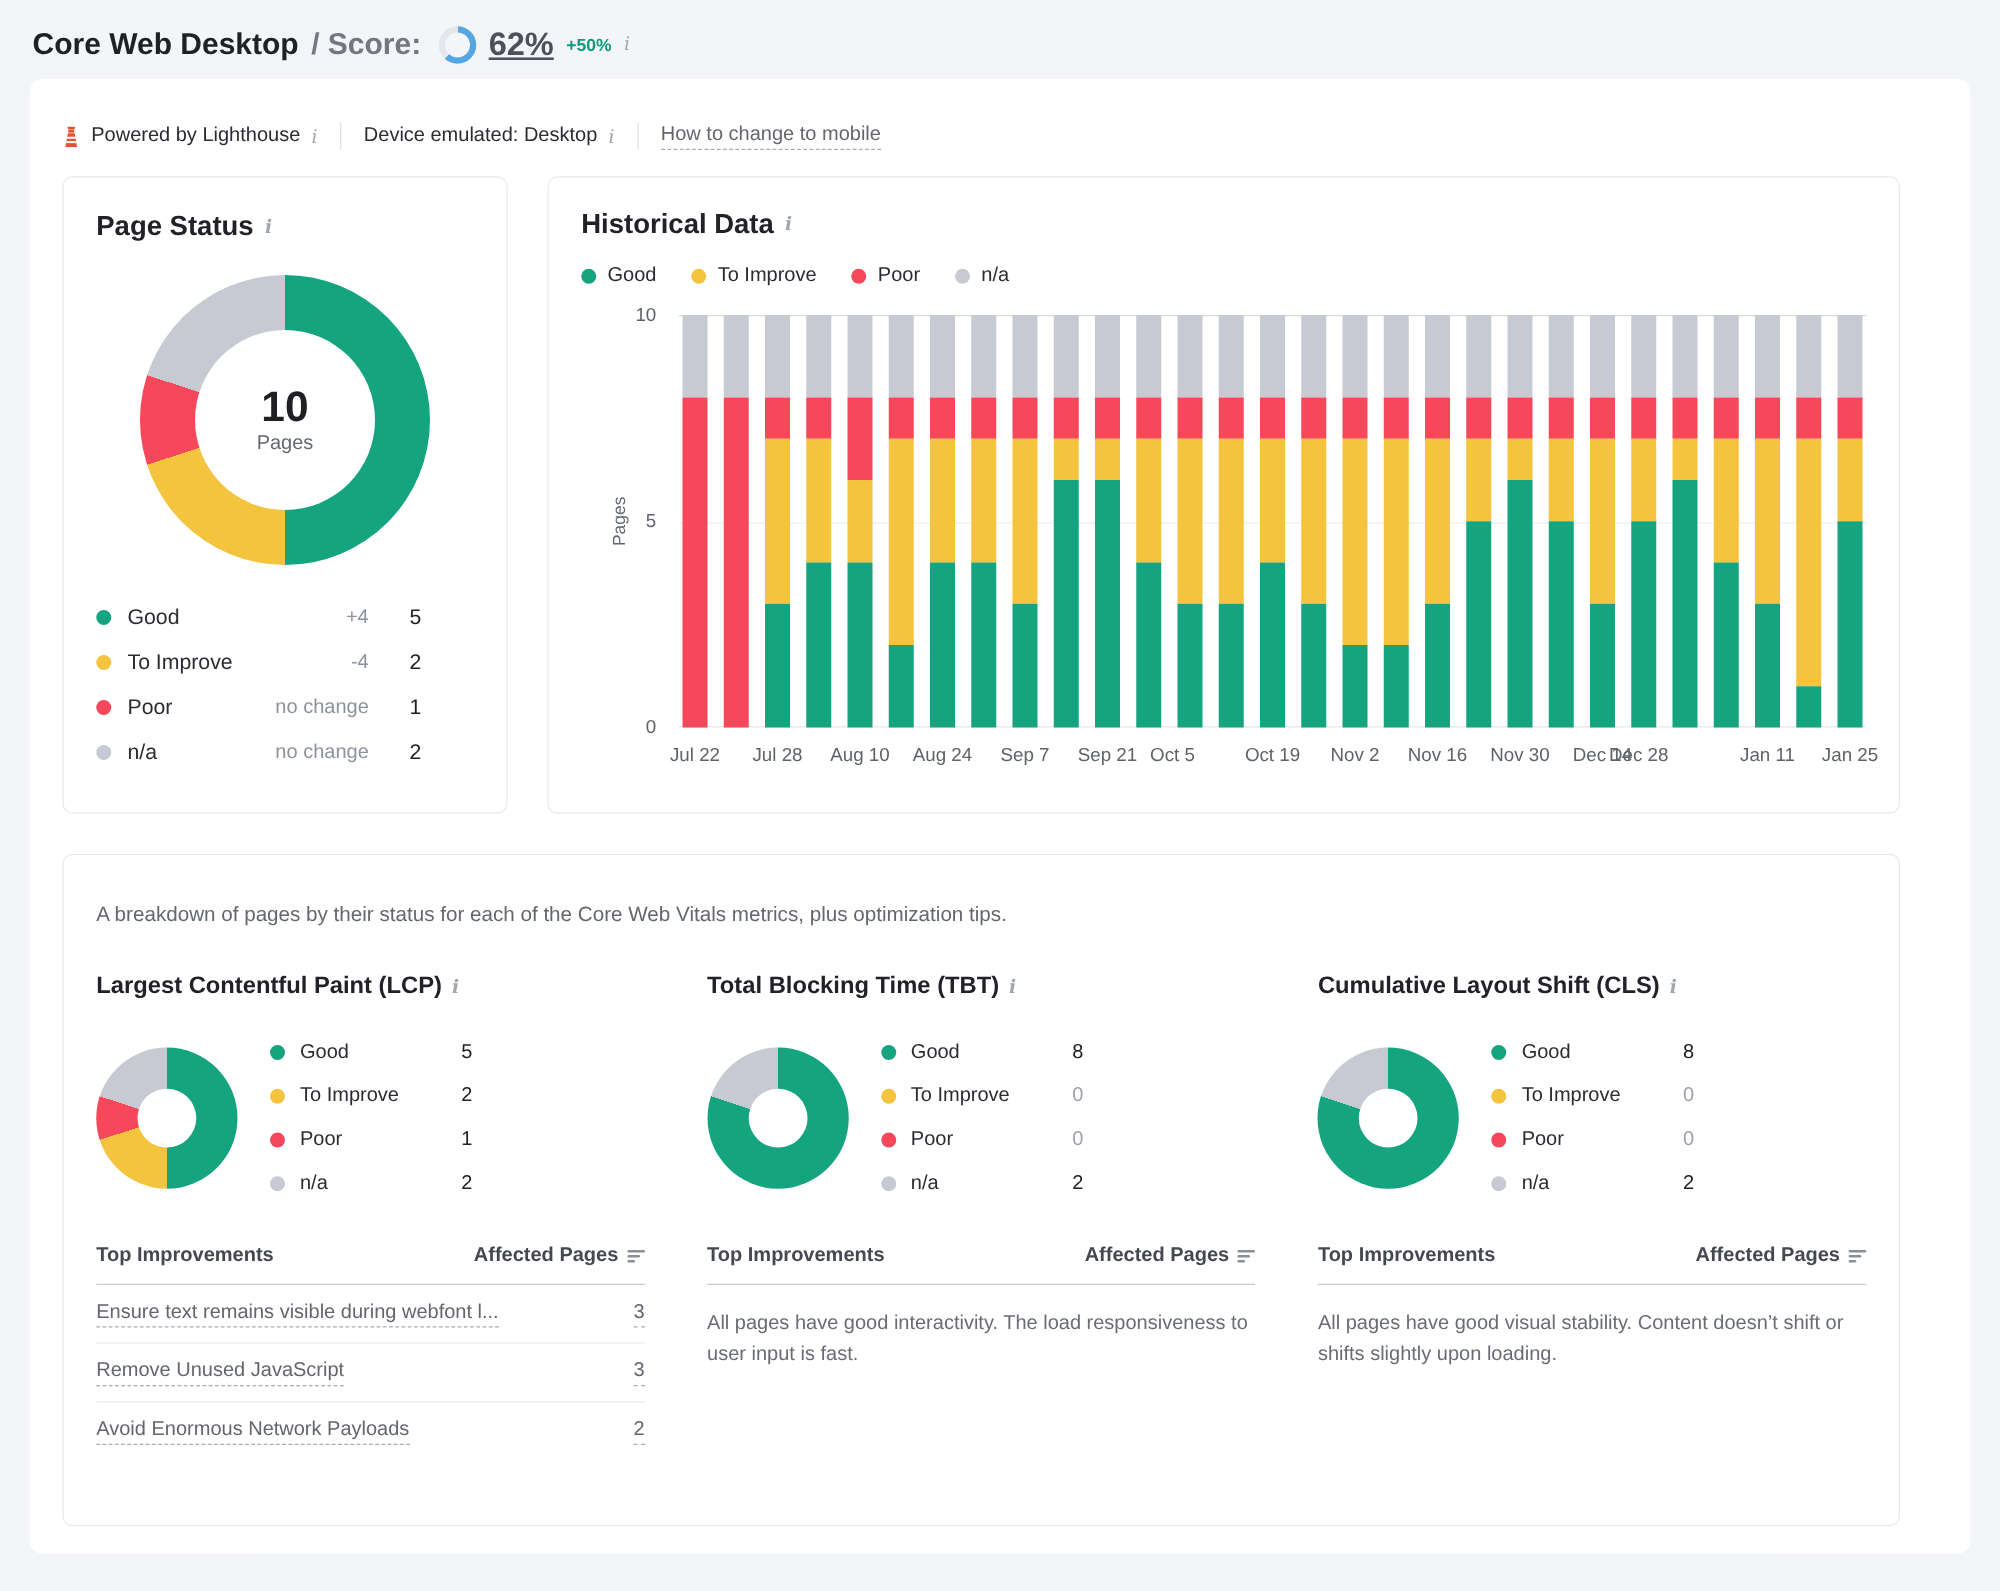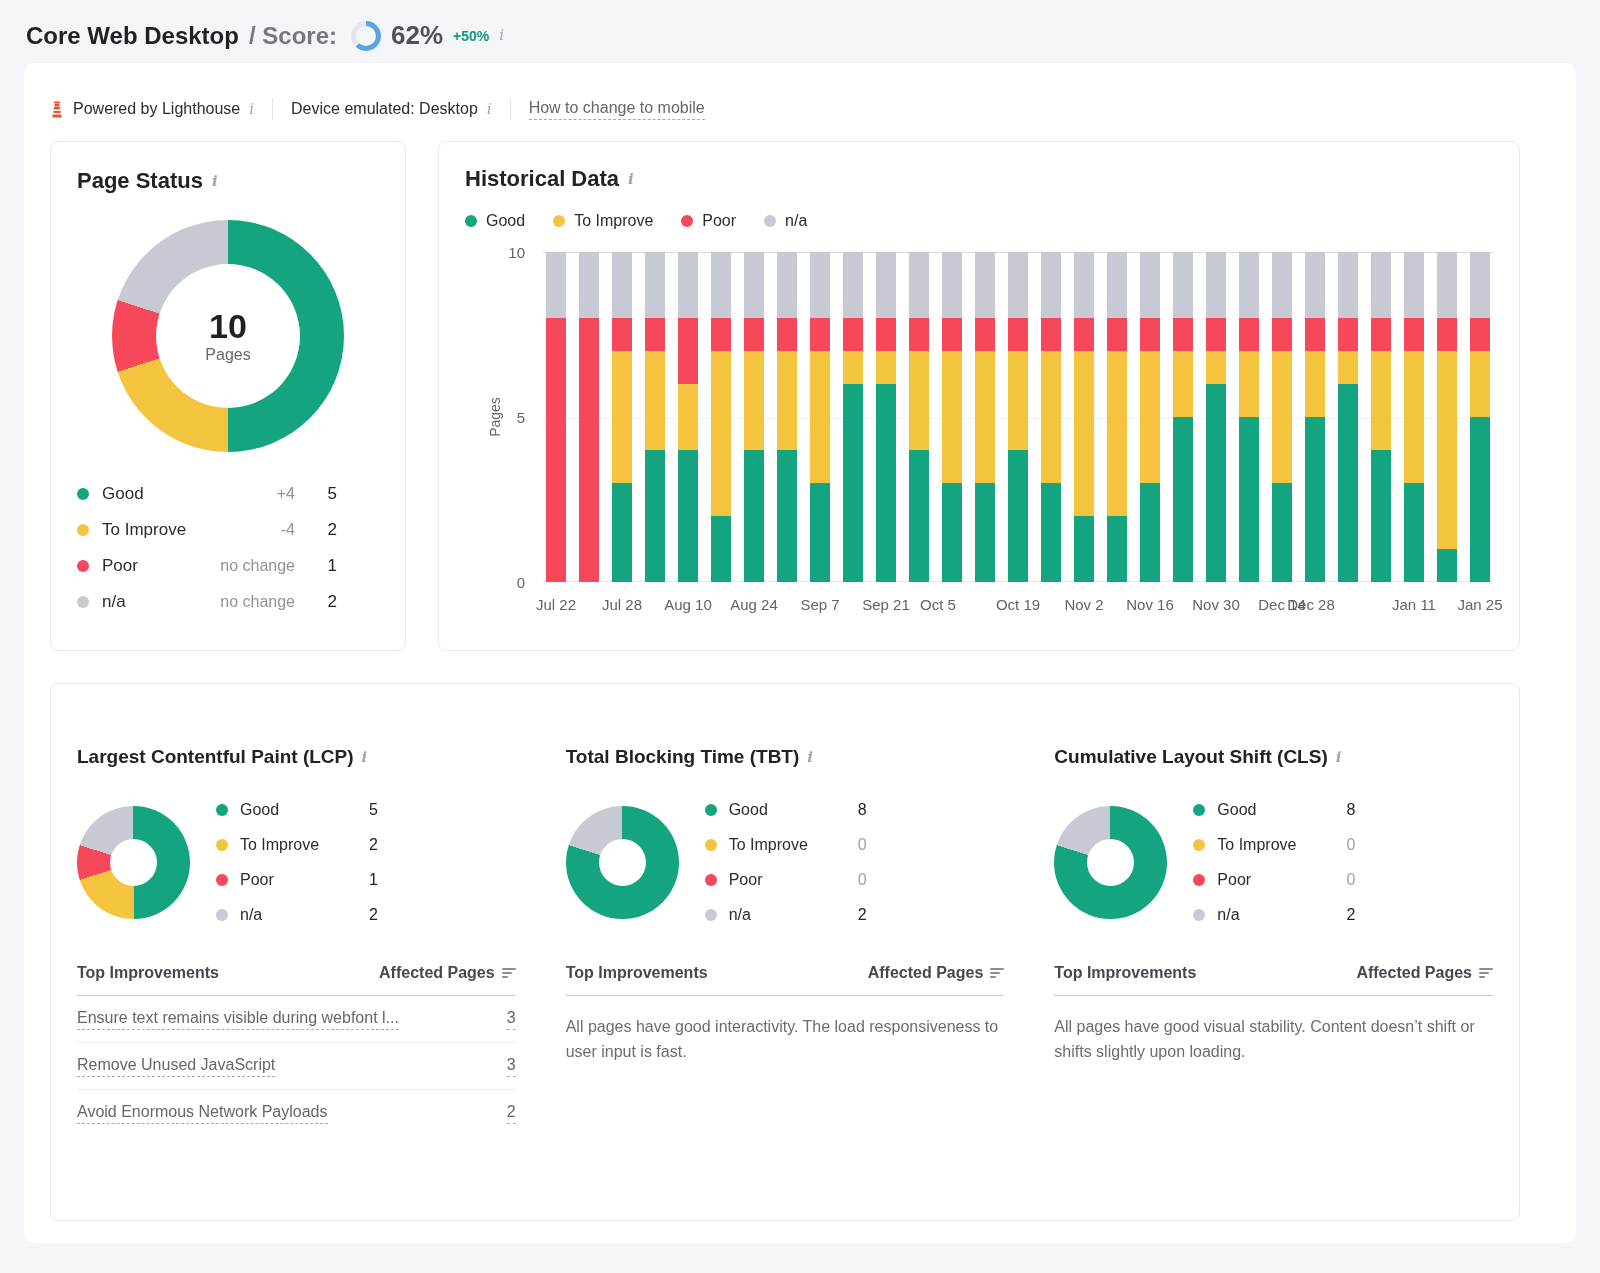--- a/index.html
+++ b/index.html
@@ -9,21 +9,21 @@
     background:#F4F5F9;
     font-family:"Liberation Sans","DejaVu Sans",sans-serif;
     color:#24262B;
   }
   
   .page-header { display:flex; align-items:center; gap:10px; padding:20px 0 12px 26px; }
   .page-title { font-size:24px; font-weight:700; color:#1F2125; margin:0; }
   .score-sep { font-size:24px; font-weight:700; color:#74777E; }
   .score-ring { width:30px; height:30px; border-radius:50%; position:relative; display:inline-block; margin-left:4px; }
   .score-ring .hole { position:absolute; inset:5px; border-radius:50%; background:#F4F5F9; }
-  .score-value { font-size:26px; font-weight:700; color:#4E5158; }
+  .score-value { font-size:26px; font-weight:700; color:#4E5158;text-decoration:underline; }
   .score-delta { font-size:14px; font-weight:600; color:#0E9A7B; }
   .info-icon { font-family:"DejaVu Serif",serif; font-style:italic; color:#A2A6AD; font-size:15px; line-height:1; cursor:pointer; }
   
   .container { margin:0 24px; height:1180px; background:#FFFFFF; border-radius:10px; padding:34px 56px 22px 26px; }
   .meta-row { display:flex; align-items:center; font-size:16px; color:#2A2C31; height:24px; }
   .meta-item { display:flex; align-items:center; gap:9px; }
   .vsep { width:1px; height:22px; background:#DFE2E7; margin:0 18px; }
   .link-dashed { color:#63666D; border-bottom:1px dashed #A7ABB2; padding-bottom:2px; cursor:pointer; }
   
   .top-cards { display:flex; gap:32px; margin-top:20px; }
@@ -392,20 +392,21 @@
               <span style="left: 768px;">Dec 28</span>
               <span style="left: 871px;">Jan 11</span>
               <span style="left: 937px;">Jan 25</span>
             </div>
         </div>
       </div>
     </section>
   </div>
 
   <section class="card metrics-card">
+    <p class="metrics-sub">A breakdown of pages by their status for each of the Core Web Vitals metrics, plus optimization tips.</p>
 
     <div class="metric-cols">
 
       <div>
         <h3 class="metric-title">
           <span>Largest Contentful Paint (LCP)</span>
           <span class="info-icon">i</span>
         </h3>
         <div class="metric-body">
           <div class="m-donut" style="background: conic-gradient(rgb(20, 164, 127) 0deg, rgb(20, 164, 127) 180deg, rgb(245, 196, 63) 180deg, rgb(245, 196, 63) 252deg, rgb(246, 71, 91) 252deg, rgb(246, 71, 91) 288deg, rgb(199, 202, 211) 288deg, rgb(199, 202, 211) 360deg);">

